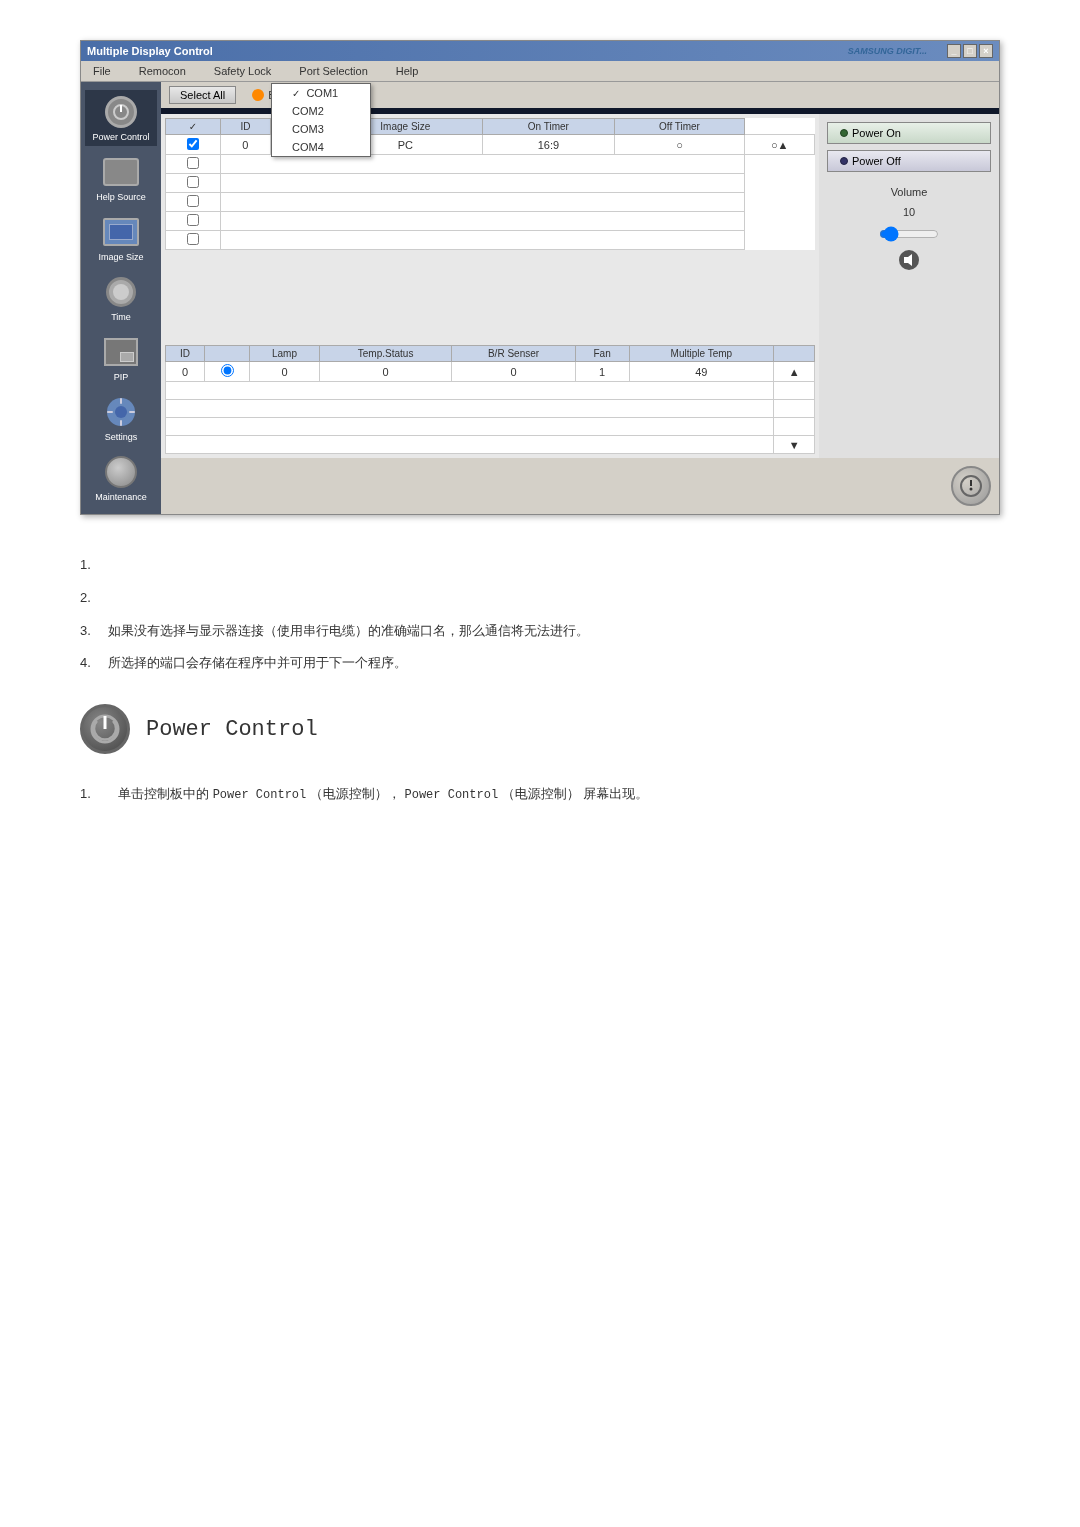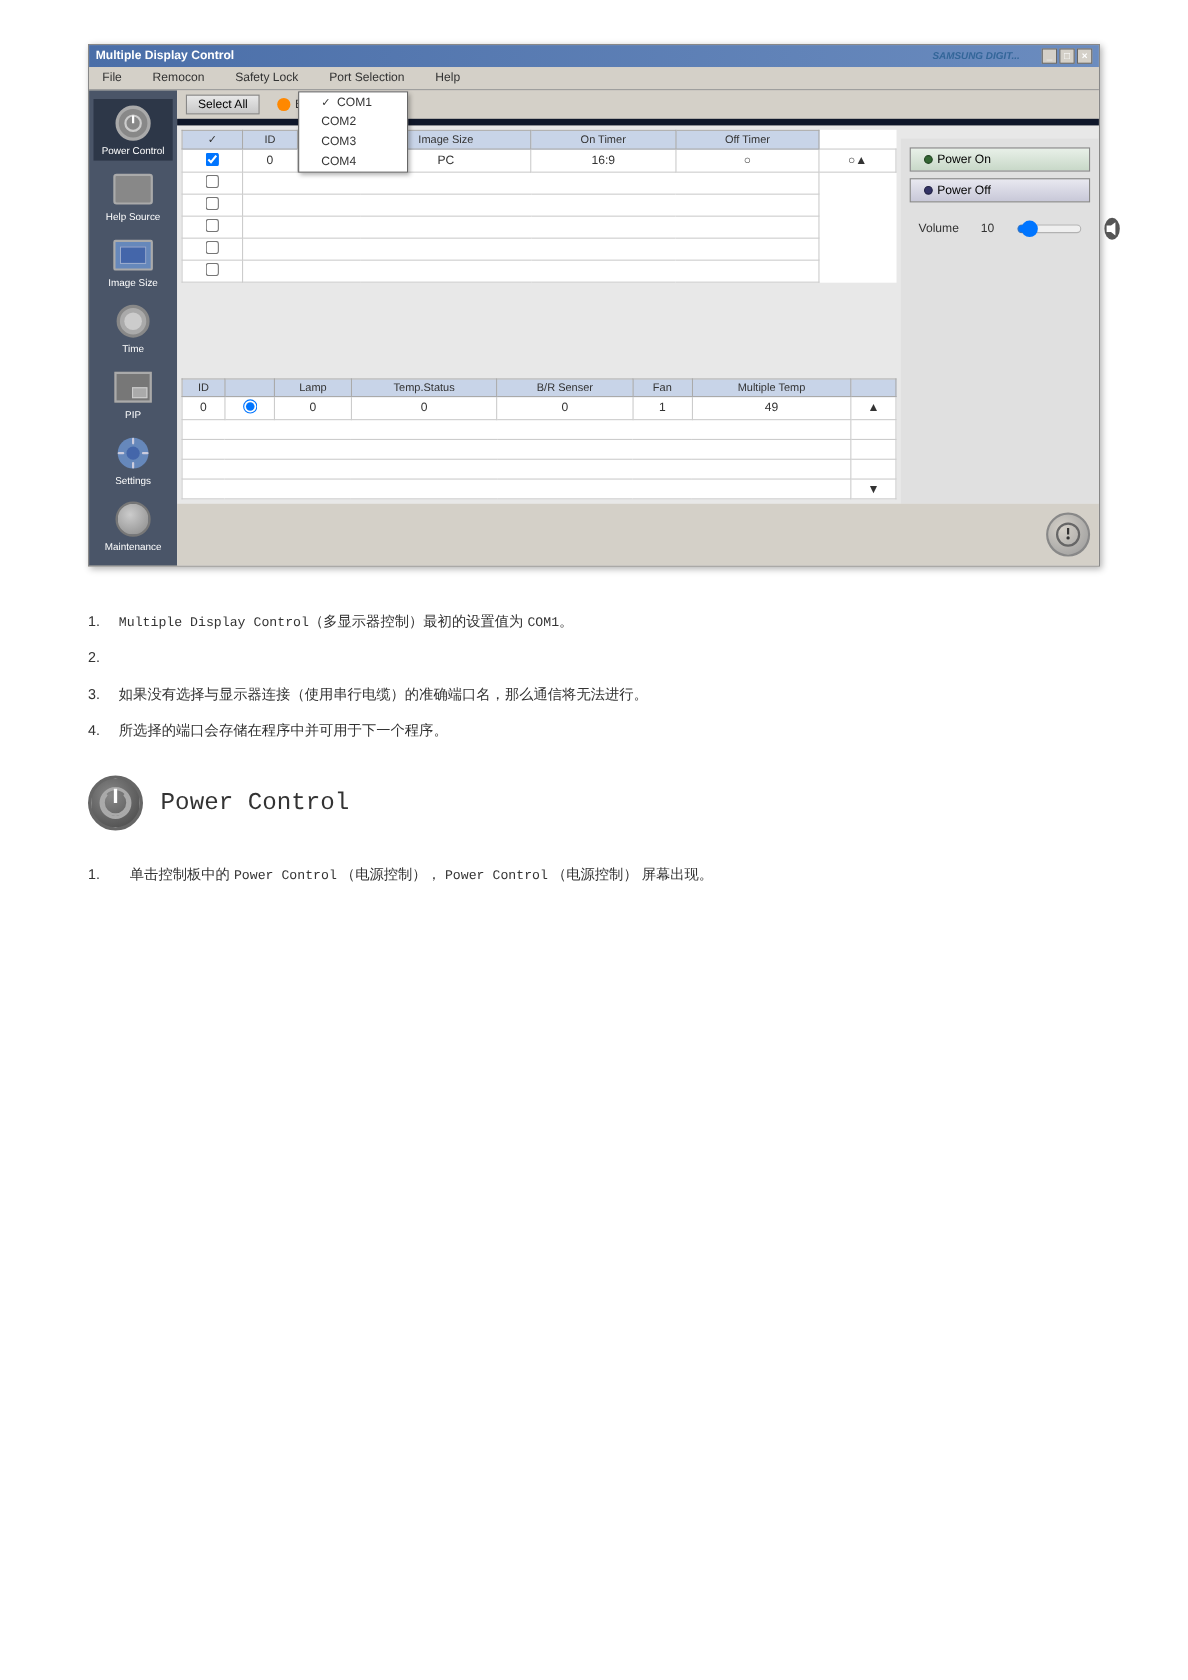--- a/index.html
+++ b/index.html
@@ -260,24 +260,25 @@
       height: 8px;
       border-radius: 50%;
       background: #333366;
       border: 1px solid #222244;
     }
 
     
     .volume-control {
       display: flex;
       align-items: center;
-      gap: 20px;
+      gap: 8px;
       padding: 6px 8px;
       background: #e0e0e0;
       font-size: 11px;
+      flex-direction: column;
     }
 
     .volume-icon {
       width: 20px;
       height: 20px;
       background: #555;
       border-radius: 50%;
       display: flex;
       align-items: center;
       justify-content: center;
@@ -607,21 +608,21 @@
                   <tr>
                     <td colspan="7"></td>
                     <td>▼</td>
                   </tr>
                 </tbody>
               </table>
             </div>
 
           </div>
 
-          <div style="width:180px; display:flex; flex-direction:column; padding:8px; gap:8px; background:#e0e0e0;margin-top:12px;">
+          <div style="width:180px; display:flex; flex-direction:column; padding:8px; gap:8px; background:#e0e0e0;">
 
             <div style="display:flex; flex-direction:column; gap:6px;">
               <button class="power-on-btn">
                 <span class="radio-dot"></span>
                 <span>Power On</span>
               </button>
               <button class="power-off-btn">
                 <span class="radio-dot-off"></span>
                 <span>Power Off</span>
               </button>
@@ -652,23 +653,20 @@
           </div>
         </div>
 
       </div>
     </div>
   </div>
 
   <div class="instructions">
     <div class="instruction-item">
       <span class="instruction-number">1.</span>
-      <span class="instruction-text">
-        <span class="mono-text">Multiple Display Control</span>（多显示器控制）最初的设置值为 <span class="mono-text">COM1</span>。
-      </span>
     </div>
     <div class="instruction-item">
       <span class="instruction-number">2.</span>
     </div>
     <div class="instruction-item">
       <span class="instruction-number">3.</span>
       <span class="instruction-text">
         如果没有选择与显示器连接（使用串行电缆）的准确端口名，那么通信将无法进行。
       </span>
     </div>

